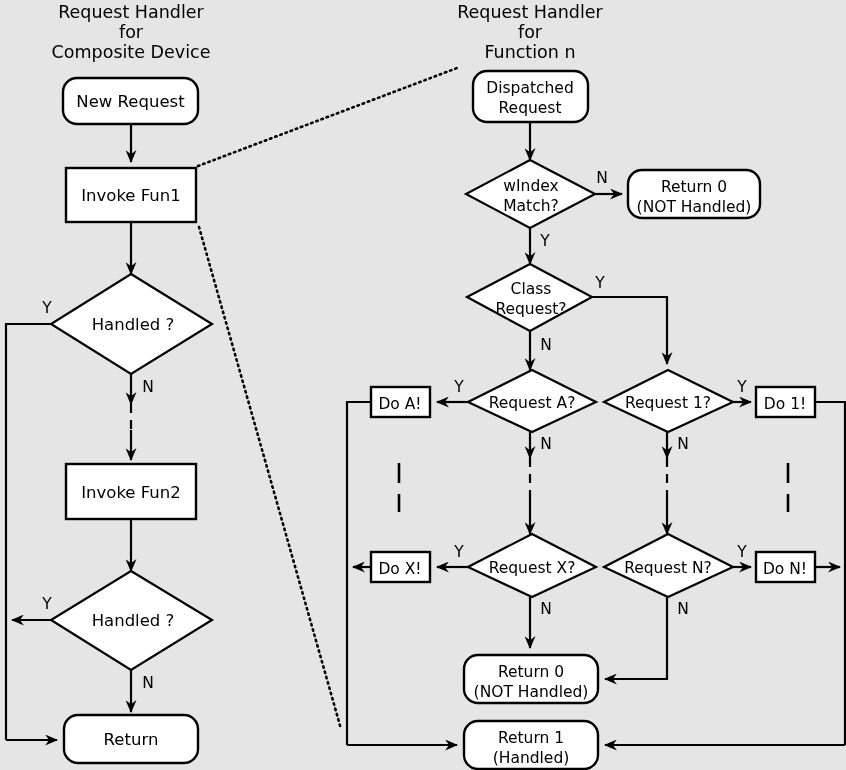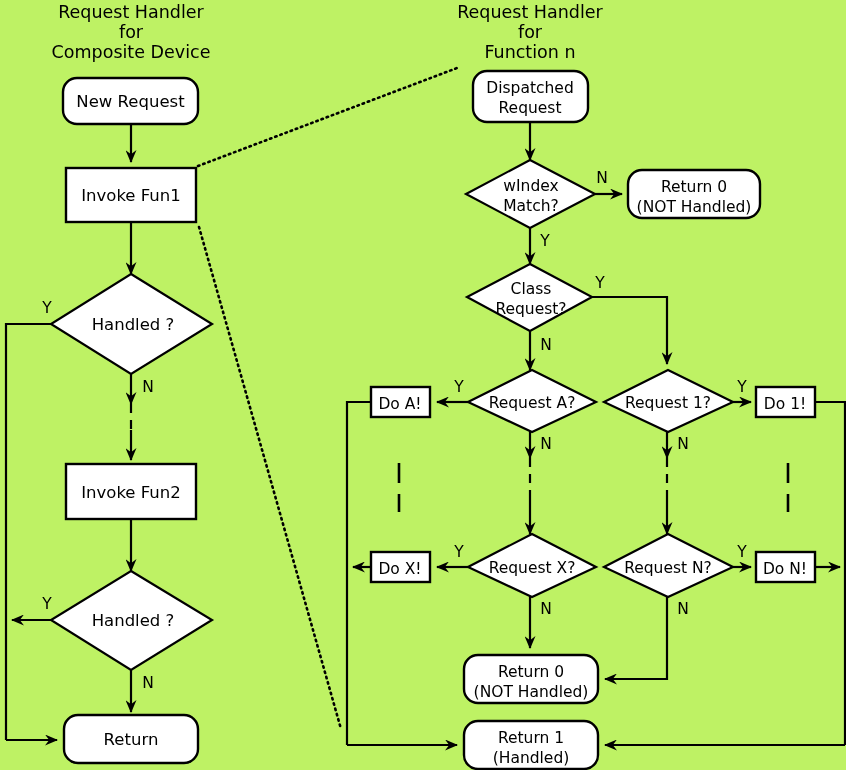--- a/index.html
+++ b/index.html
@@ -4,21 +4,21 @@
 <style>
   html, body {
     margin: 0;
     padding: 0;
     background: #ffffff;
   }
   #canvas {
     position: relative;
     width: 846px;
     height: 770px;
-    background: #bef264;
+    background: #e5e5e5;
     font-family: "DejaVu Sans", sans-serif;
   }
   svg.flow {
     position: absolute;
     top: 0;
     left: 0;
     width: 846px;
     height: 770px;
   }
   .shape-stroke {

